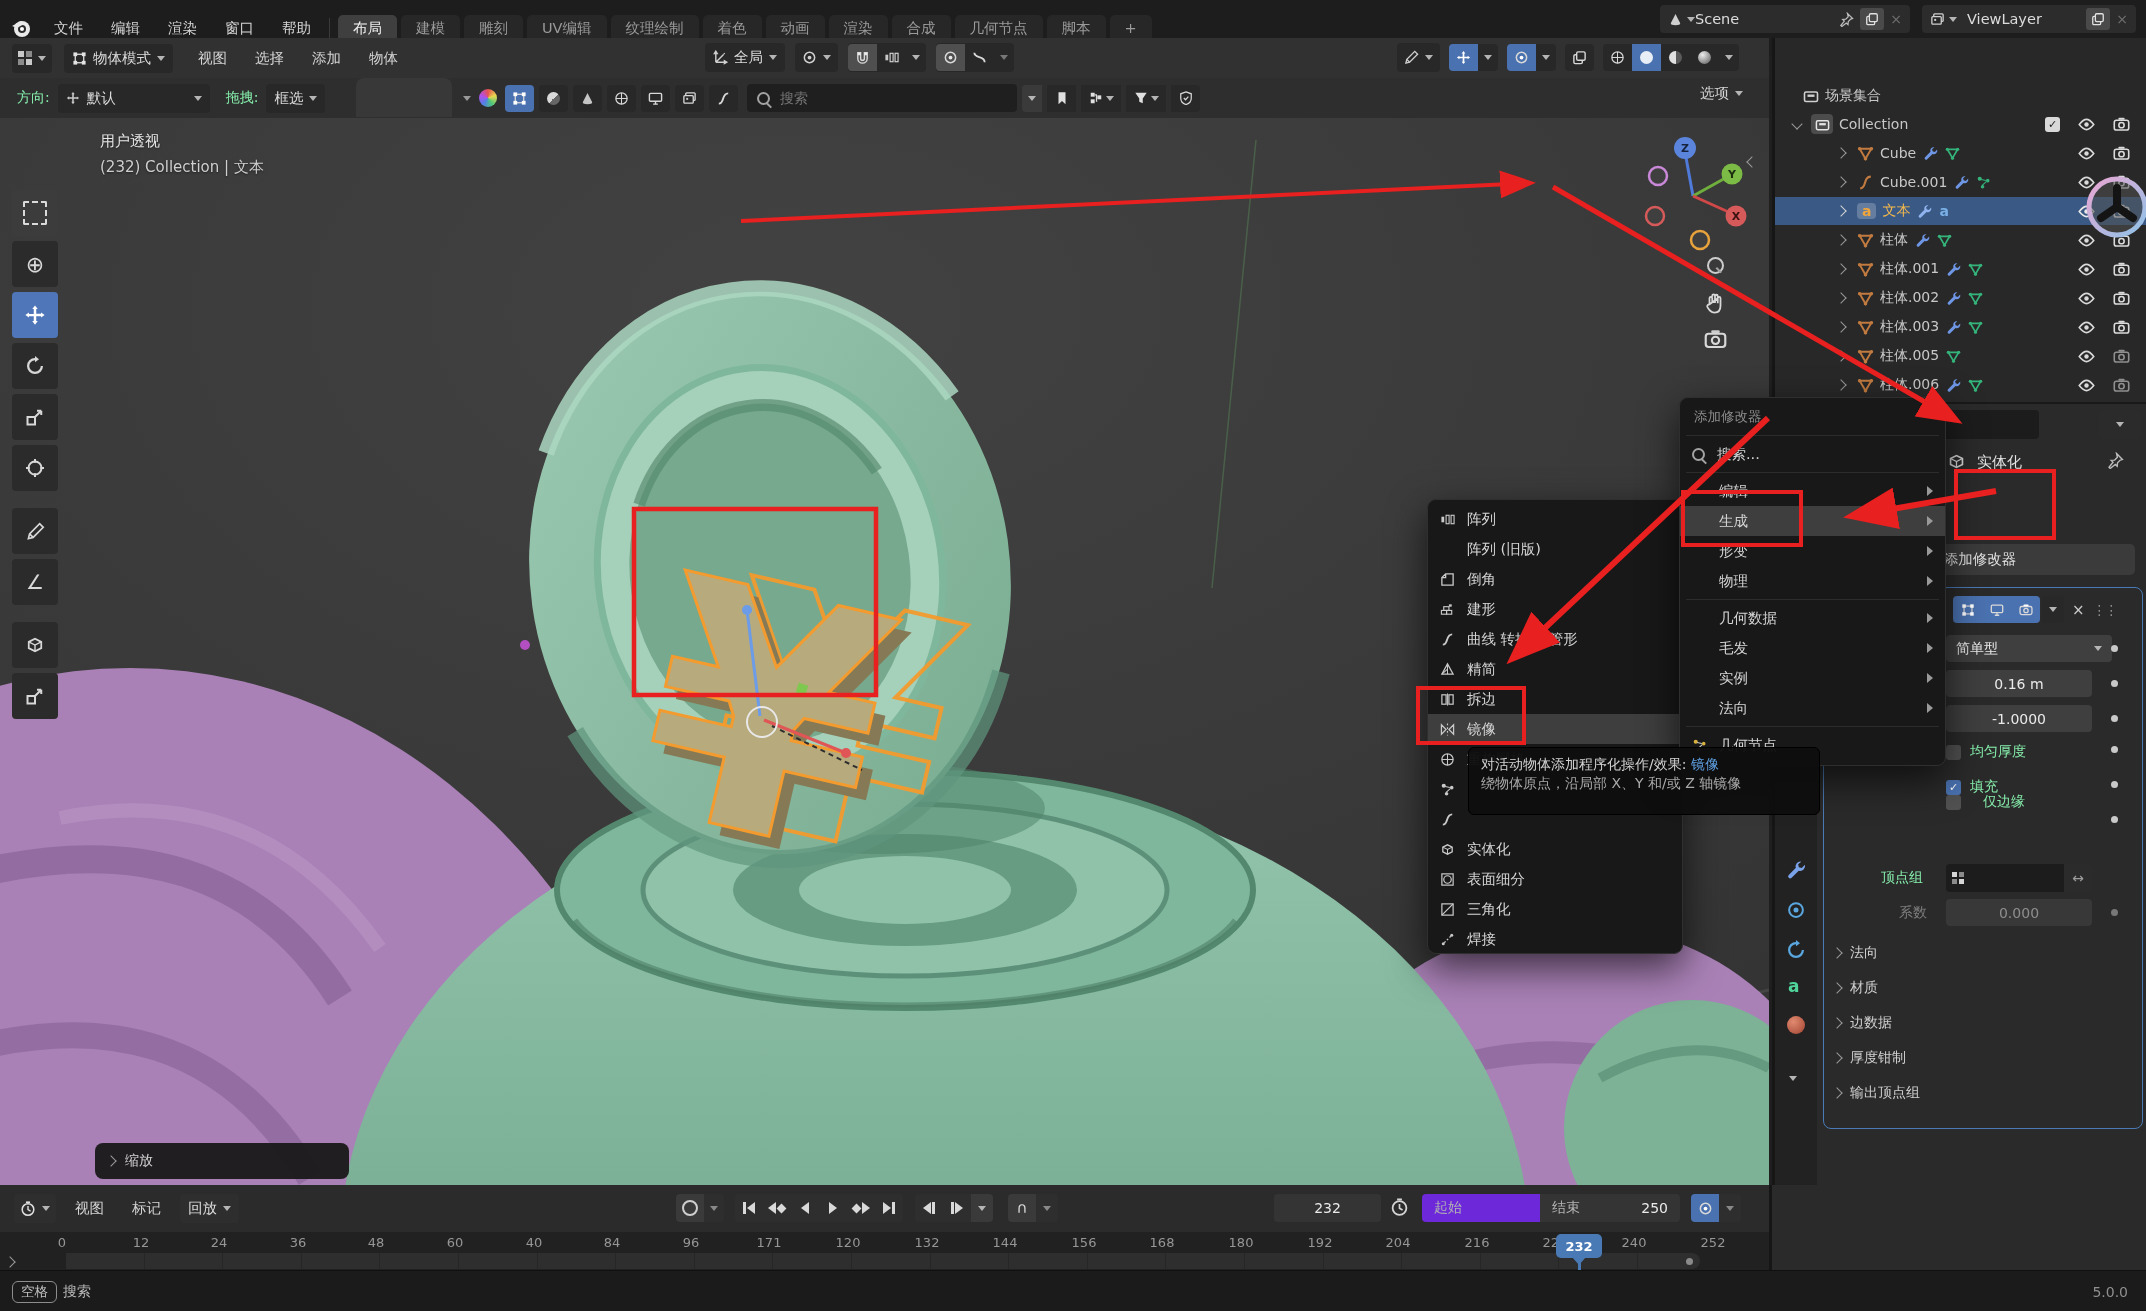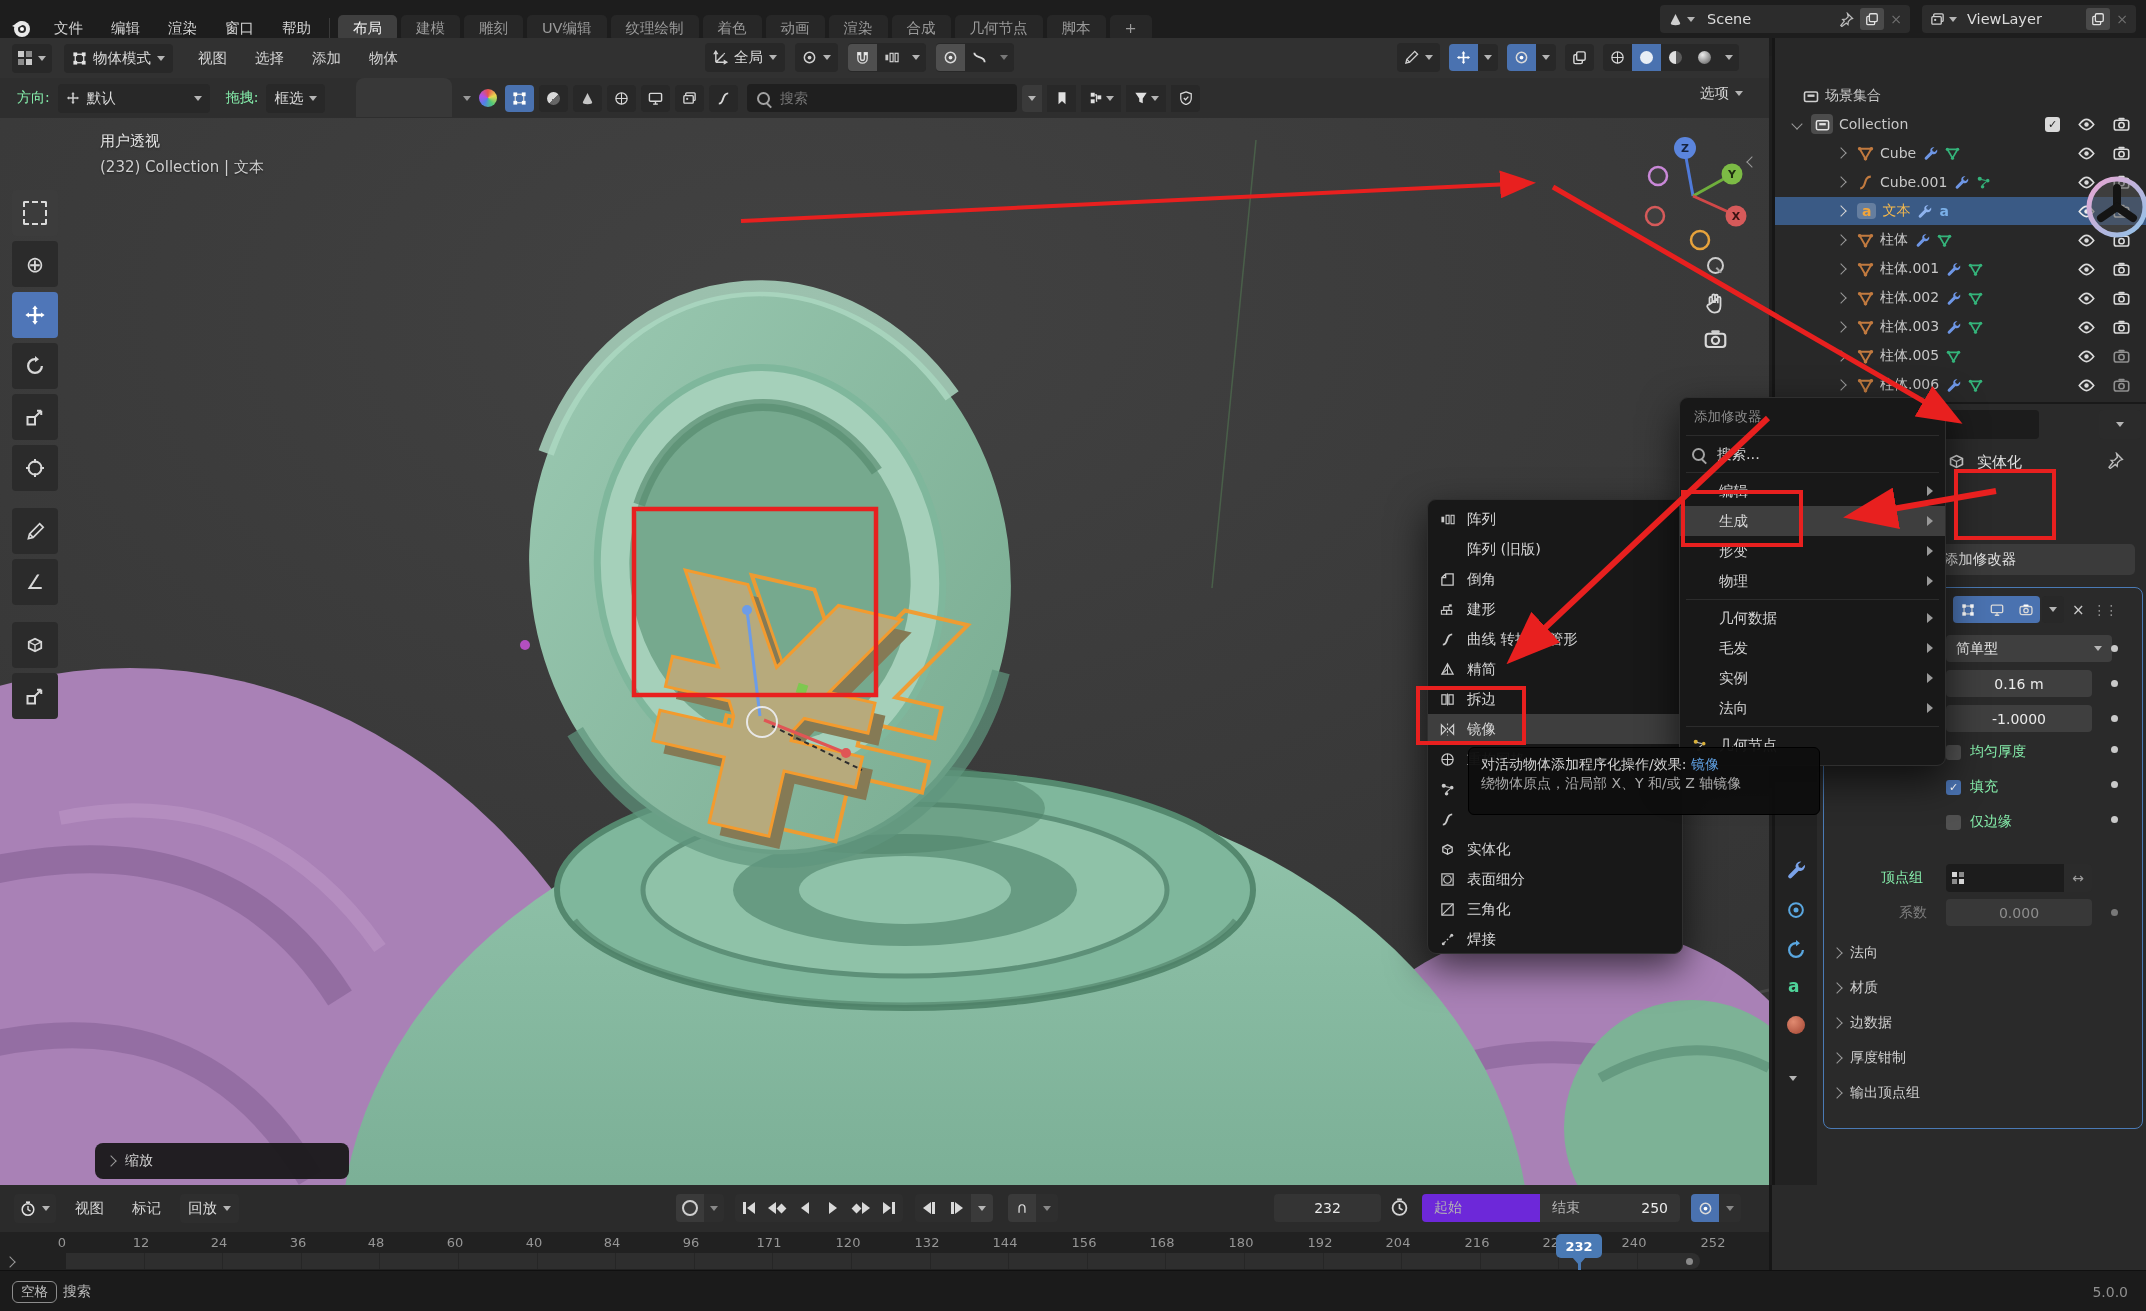--- a/index.html
+++ b/index.html
@@ -262,21 +262,21 @@
     <div class="wtab">脚本</div>
     <div class="wtab">+</div>
   </div>
   <div class="idwidget r" style="left:1660px;top:5px;width:250px">
     <span class="ic" style="margin:0 4px 0 8px">
         <svg width="15" height="15" viewBox="0 0 16 16" fill="#cfcfcf">
           <use href="#sy-cone"></use>
         </svg>
       </span>
     <span class="ca"></span>
-    <span style="margin-left:12px;font-size:14.5px">Scene</span>
+    <span style="font-size:14.5px">Scene</span>
     <span class="ic" style="margin-left:auto;color:#bdbdbd">
         <svg width="15" height="15" fill="currentColor">
           <use href="#sy-pin"></use>
         </svg>
       </span>
     <span class="ic" style="margin:0 6px;background:#4a4a4a;border-radius:3px;width:24px;height:22px;color:#e2e2e2">
         <svg width="14" height="14" fill="currentColor">
           <use href="#sy-copy"></use>
         </svg>
       </span>
@@ -1074,21 +1074,21 @@
     <div class="r f" style="left:171px;top:339px;gap:9px">
       <span class="cb"></span>
       <span class="plabel">均匀厚度</span>
     </div>
     <span class="r adot" style="left:336px;top:342px"></span>
     <div class="r f" style="left:171px;top:374px;gap:9px">
       <span class="cb on"></span>
       <span class="plabel">填充</span>
     </div>
     <span class="r adot" style="left:336px;top:377px"></span>
-    <div class="r f" style="left:171px;top:409px;gap:9px">
+    <div class="r f" style="left:171px;top:389px;gap:22px">
       <span class="cb"></span>
       <span class="plabel">仅边缘</span>
     </div>
     <span class="r adot" style="left:336px;top:412px"></span>
 
     <span class="r plabel" style="left:106px;top:465px">顶点组</span>
     <div class="r f" style="left:171px;top:460px;width:118px;height:28px;background:#1c1c1c;border-radius:4px 0 0 4px;padding-left:6px">
       <span style="display:grid;grid-template-columns:5px 5px;gap:1.5px">
           <span style="width:5px;height:5px;background:#d5d5d5"></span>
           <span style="width:5px;height:5px;background:#8a8a8a"></span>

